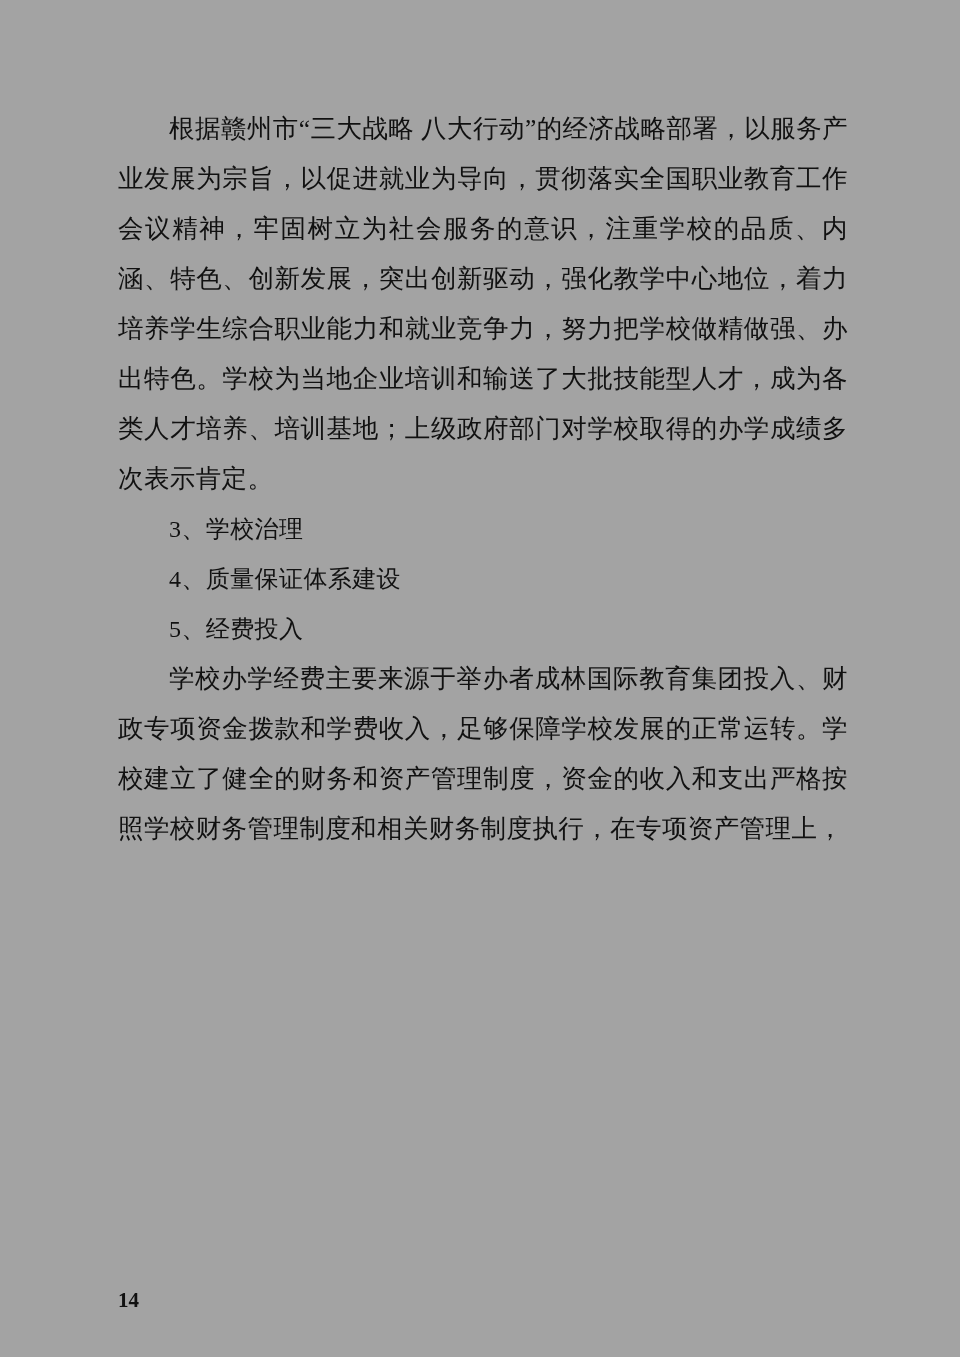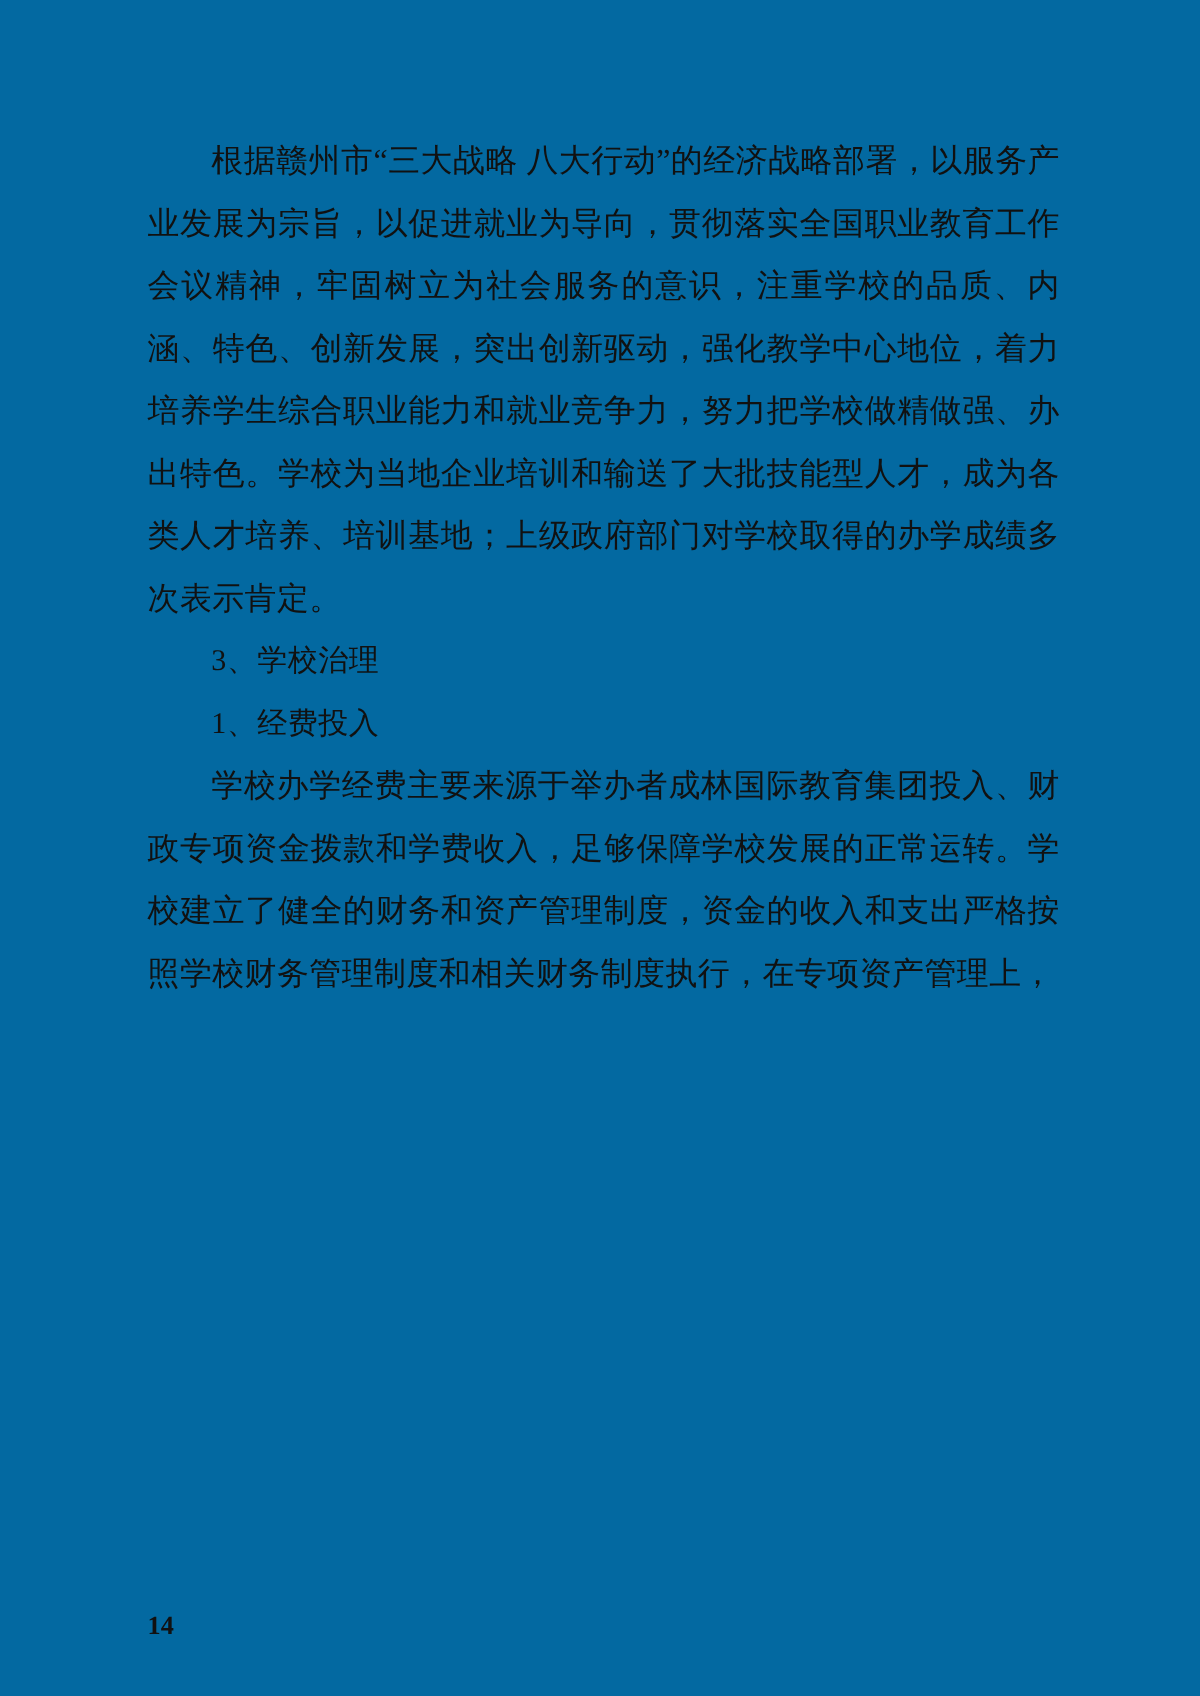--- a/index.html
+++ b/index.html
@@ -4,21 +4,21 @@
 <style>
   html, body {
     margin: 0;
     padding: 0;
     background: #ffffff;
   }
   .page {
     position: relative;
     width: 960px;
     height: 1357px;
-    background: #0369a1;
+    background: #a3a3a3;
     margin: 0 auto;
     overflow: hidden;
     font-family: "Liberation Serif", "DejaVu Serif", serif;
     color: #111111;
   }
   .content {
     position: absolute;
     left: 118px;
     top: 104px;
     width: 730px;
@@ -54,23 +54,24 @@
 
 <div class="page">
 
   <div class="content">
 
     <p class="para">根据赣州市“三大战略 八大行动”的经济战略部署，以服务产业发展为宗旨，以促进就业为导向，贯彻落实全国职业教育工作会议精神，牢固树立为社会服务的意识，注重学校的品质、内涵、特色、创新发展，突出创新驱动，强化教学中心地位，着力培养学生综合职业能力和就业竞争力，努力把学校做精做强、办出特色。学校为当地企业培训和输送了大批技能型人才，成为各类人才培养、培训基地；上级政府部门对学校取得的办学成绩多次表示肯定。</p>
 
     <div class="heading">3、学校治理</div>
 
 
+    <div class="heading">4、质量保证体系建设</div>
 
 
-    <div class="heading">1、经费投入</div>
+    <div class="heading">5、经费投入</div>
 
     <p class="para">学校办学经费主要来源于举办者成林国际教育集团投入、财政专项资金拨款和学费收入，足够保障学校发展的正常运转。学校建立了健全的财务和资产管理制度，资金的收入和支出严格按照学校财务管理制度和相关财务制度执行，在专项资产管理上，</p>
 
   </div>
 
   <div class="page-number">14</div>
 
 </div>
 
 </body></html>

